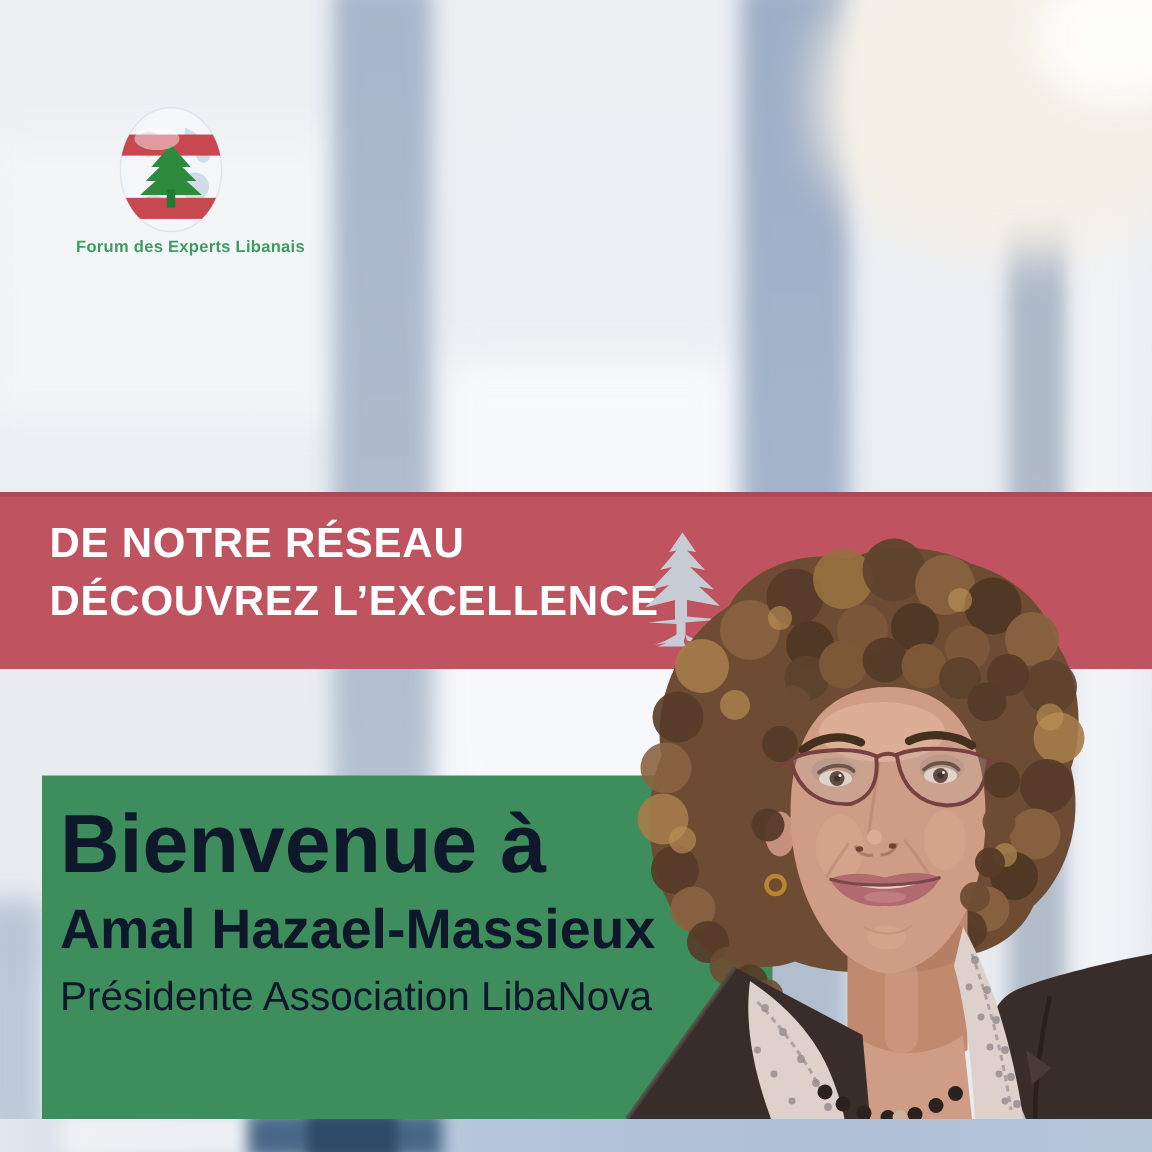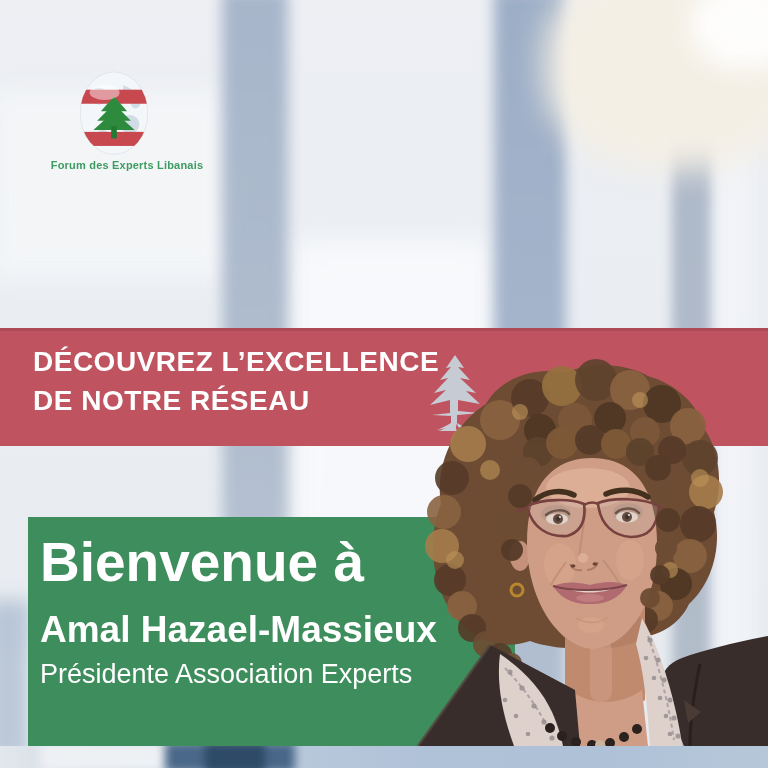--- a/index.html
+++ b/index.html
@@ -29,23 +29,23 @@
   .brand-name{position:absolute;left:47px;top:159px;width:160px;text-align:center;
     font-size:11px;font-weight:bold;color:#3d9c62;letter-spacing:.2px;}
   
   .banner{position:absolute;left:0;top:328px;width:768px;height:118px;background:#bf5460;
     border-top:3px solid #ad4a56;z-index:10;}
   .banner-text{position:absolute;left:33px;top:11px;color:#ffffff;font-weight:bold;
     font-size:28px;line-height:39px;letter-spacing:.5px;}
   .banner-cedar{position:absolute;left:424px;top:22px;}
   
   .welcome{position:absolute;left:28px;top:517px;width:487px;height:229px;background:#3e8d5c;z-index:20;
-    color:#ffffff;padding:14px 0 0 12px;}
+    color:#0f172a;padding:14px 0 0 12px;}
   .greeting{font-size:55px;line-height:62px;font-weight:bold;letter-spacing:0;}
-  .guest-name{font-size:37px;line-height:42px;font-weight:bold;margin-top:16px;}
+  .guest-name{font-size:37px;line-height:42px;font-weight:bold;margin-top:6px;}
   .guest-title{font-size:27px;line-height:33px;font-weight:normal;margin-top:7px;}
   
   .portrait{position:absolute;left:0;top:0;width:768px;height:768px;z-index:30;pointer-events:none;}
   
   .sill{position:absolute;left:0;top:746px;width:768px;height:22px;z-index:40;overflow:hidden;
     background:linear-gradient(90deg,#e2e7ec 0%,#ccd7e3 14%,#bccbdd 32%,#b0c2d8 55%,#aec1d7 78%,#b6c7d9 100%);}
   .sill-dark{position:absolute;left:165px;top:-4px;width:130px;height:30px;background:#3d5d80;filter:blur(5px);opacity:.9;}
   .sill-dark2{position:absolute;left:205px;top:-2px;width:60px;height:28px;background:#2e4a66;filter:blur(4px);}
   .sill-white{position:absolute;left:40px;top:-4px;width:130px;height:30px;background:#eef1f4;filter:blur(6px);}
 </style>
@@ -90,36 +90,36 @@
       <path d="M40,36 L22,54 L58,54 Z" fill="#2e8b3e"></path>
       <path d="M40,44 L18,64 L62,64 Z" fill="#2e8b3e"></path>
       <rect x="37" y="60" width="6" height="13" fill="#237a32"></rect>
       <ellipse cx="30" cy="24" rx="16" ry="8" fill="#ffffff" opacity="0.45"></ellipse>
     </svg>
     <div class="brand-name">Forum des Experts Libanais</div>
   </div>
 
   <div class="banner">
     <div class="banner-text">
+      <div>DE NOTRE RÉSEAU</div>
       <div>DÉCOUVREZ L’EXCELLENCE</div>
-      <div>DE NOTRE RÉSEAU</div>
     </div>
     <svg class="banner-cedar" width="62" height="80" viewBox="0 0 62 80">
       <g fill="#c7ccd4">
         <path d="M31,2 L22,15 L27,14 L16,27 L24,25 L10,40 L22,37 L6,52 L26,47 L26,60 L8,62 L27,63 L27,70 C23,74 19,77 14,78 L34,78 C30,75 33,73 33,69 L33,62 L56,60 L34,58 L34,47 L56,51 L42,38 L52,40 L36,25 L46,27 L34,14 L40,15 Z"></path>
         <path d="M27,70 C22,73 16,76 12,77 L30,74 Z"></path>
         <path d="M33,70 C38,73 45,76 50,78 L34,74 Z"></path>
       </g>
     </svg>
   </div>
 
   <div class="welcome">
     <div class="greeting">Bienvenue à</div>
     <div class="guest-name">Amal Hazael-Massieux</div>
-    <div class="guest-title">Présidente Association Experts</div>
+    <div class="guest-title">Présidente Association LibaNova</div>
   </div>
 
   <svg class="portrait" viewBox="0 0 768 768">
 
     <path d="M460,622 C432,594 426,540 441,504 C434,464 456,422 486,404 C500,378 536,366 566,373 C588,362 622,362 648,376 C676,384 698,404 705,430 C720,452 723,486 714,512 C723,548 711,584 689,604 C678,628 652,640 628,637 C600,650 560,652 530,641 C505,650 476,642 460,622 Z" fill="#6d4c33"></path>
     <g fill-opacity="0.9">
       <circle cx="500" cy="420" r="20" fill="#8a6340"></circle>
         <circle cx="530" cy="398" r="19" fill="#553b28"></circle>
       <circle cx="562" cy="386" r="20" fill="#96713f"></circle>
         <circle cx="596" cy="380" r="21" fill="#5d422c"></circle>

